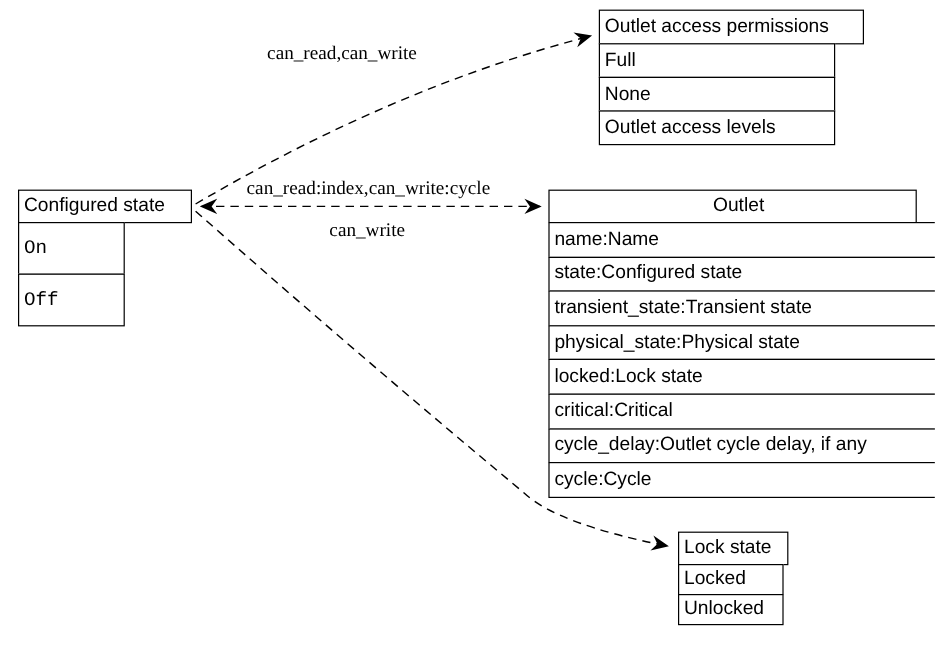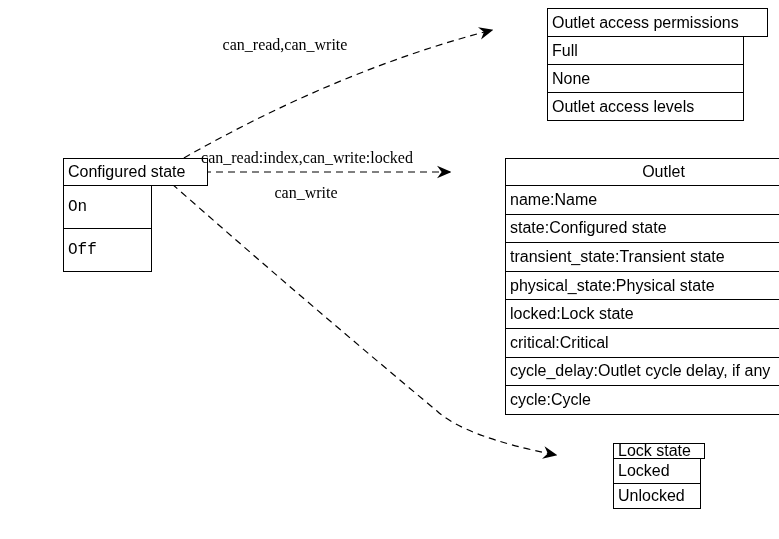--- a/index.html
+++ b/index.html
@@ -1,20 +1,20 @@
 <!DOCTYPE html>
 <html><head>
 <meta charset="utf-8">
 <style>
   html,body { margin:0; padding:0; background:#ffffff; }
   #canvas {
     position:relative; width:779px; height:539px; background:#ffffff;
     font-family:"Liberation Sans", sans-serif; color:#000;
   }
-  .table { position:absolute;margin-left:48px; }
+  .table { position:absolute; }
   .cell {
     box-sizing:border-box; border:1px solid #000; background:#fff;
     display:flex; align-items:center; padding-left:4px;
     font:16px "Liberation Sans", sans-serif; white-space:nowrap;
   }
   .cell + .cell { margin-top:-1px; }
   .hd.center { justify-content:center; padding-left:10px; }
 
   
   .t-cs { left:15px; top:158px; }
@@ -26,21 +26,21 @@
   .t-oap .hd { width:221px; height:29px; }
   .t-oap .rw { width:197px; height:29px; }
 
   
   .t-out { left:457px; top:158px; }
   .t-out .hd { width:307px; height:28px; }
   .t-out .rw { width:345px; height:29.6px; }
 
   
   .t-ls { left:565px; top:443px; }
-  .t-ls .hd { width:92px; height:16px; }
+  .t-ls .hd { width:92px; height:28px; }
   .t-ls .rw { width:88px; height:26px; }
 
   .edges { position:absolute; left:0; top:0; pointer-events:none; }
 
   .elabel {
     position:absolute; transform:translateX(-50%);
     font:16px "Liberation Serif", serif; white-space:nowrap;
   }
   .el-top { left:285px; top:36px; }
   .el-mid-above { left:307px; top:149px; }
@@ -87,16 +87,16 @@
     <div class="cell rw">cycle:Cycle</div>
   </div>
 
   <div class="table t-ls">
     <div class="cell hd">Lock state</div>
     <div class="cell rw">Locked</div>
     <div class="cell rw">Unlocked</div>
   </div>
 
   <div class="elabel el-top">can_read,can_write</div>
-  <div class="elabel el-mid-above">can_read:index,can_write:locked</div>
+  <div class="elabel el-mid-above">can_read:index,can_write:cycle</div>
   <div class="elabel el-mid-below">can_write</div>
 
 </div>
 
 </body></html>

